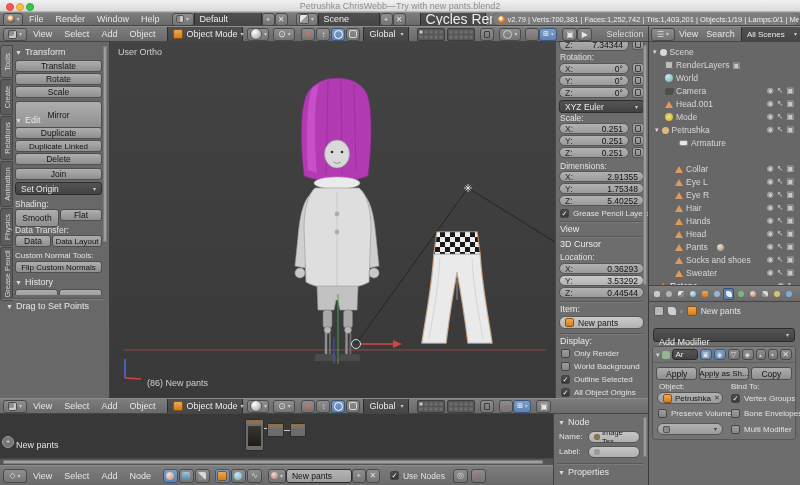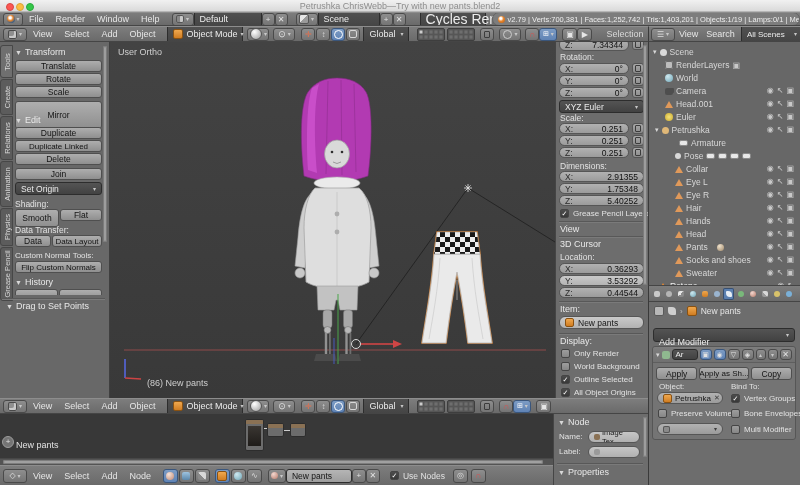--- a/index.html
+++ b/index.html
@@ -524,48 +524,40 @@
       <span class="tri-mesh"></span>
       <span>Head.001</span>
       <span class="orr">
           <span>◉</span>
           <span>↖</span>
           <span>▣</span>
         </span>
     </div>
     <div class="orow" style="top:69px;padding-left:16px;">
       <span class="dotlamp"></span>
-      <span>Euler</span>
+      <span>Mode</span>
       <span class="orr">
           <span>◉</span>
           <span>↖</span>
           <span>▣</span>
         </span>
     </div>
     <div class="orow" style="top:82px;padding-left:6px;">
       <span class="tri" style="margin:0;">▾</span>
       <span class="circ" style="width:7px;height:7px;background:#e0b878;"></span>
       <span>Petrushka</span>
       <span class="orr">
           <span>◉</span>
           <span>↖</span>
           <span>▣</span>
         </span>
     </div>
     <div class="orow" style="top:95px;padding-left:30px;">
       <span class="bone"></span>
       <span>Armature</span>
-    </div>
-    <div class="orow" style="top:108px;padding-left:26px;">
-      <span class="circ" style="width:6px;height:6px;background:#d8d8d8;"></span>
-      <span>Pose</span>
-      <span class="bone"></span>
-        <span class="bone"></span>
-        <span class="bone"></span>
-        <span class="bone"></span>
     </div>
     <div class="orow" style="top:121px;padding-left:26px;">
       <span class="tri-mesh"></span>
       <span>Collar</span>
       <span class="orr">
           <span>◉</span>
           <span>↖</span>
           <span>▣</span>
         </span>
     </div>

